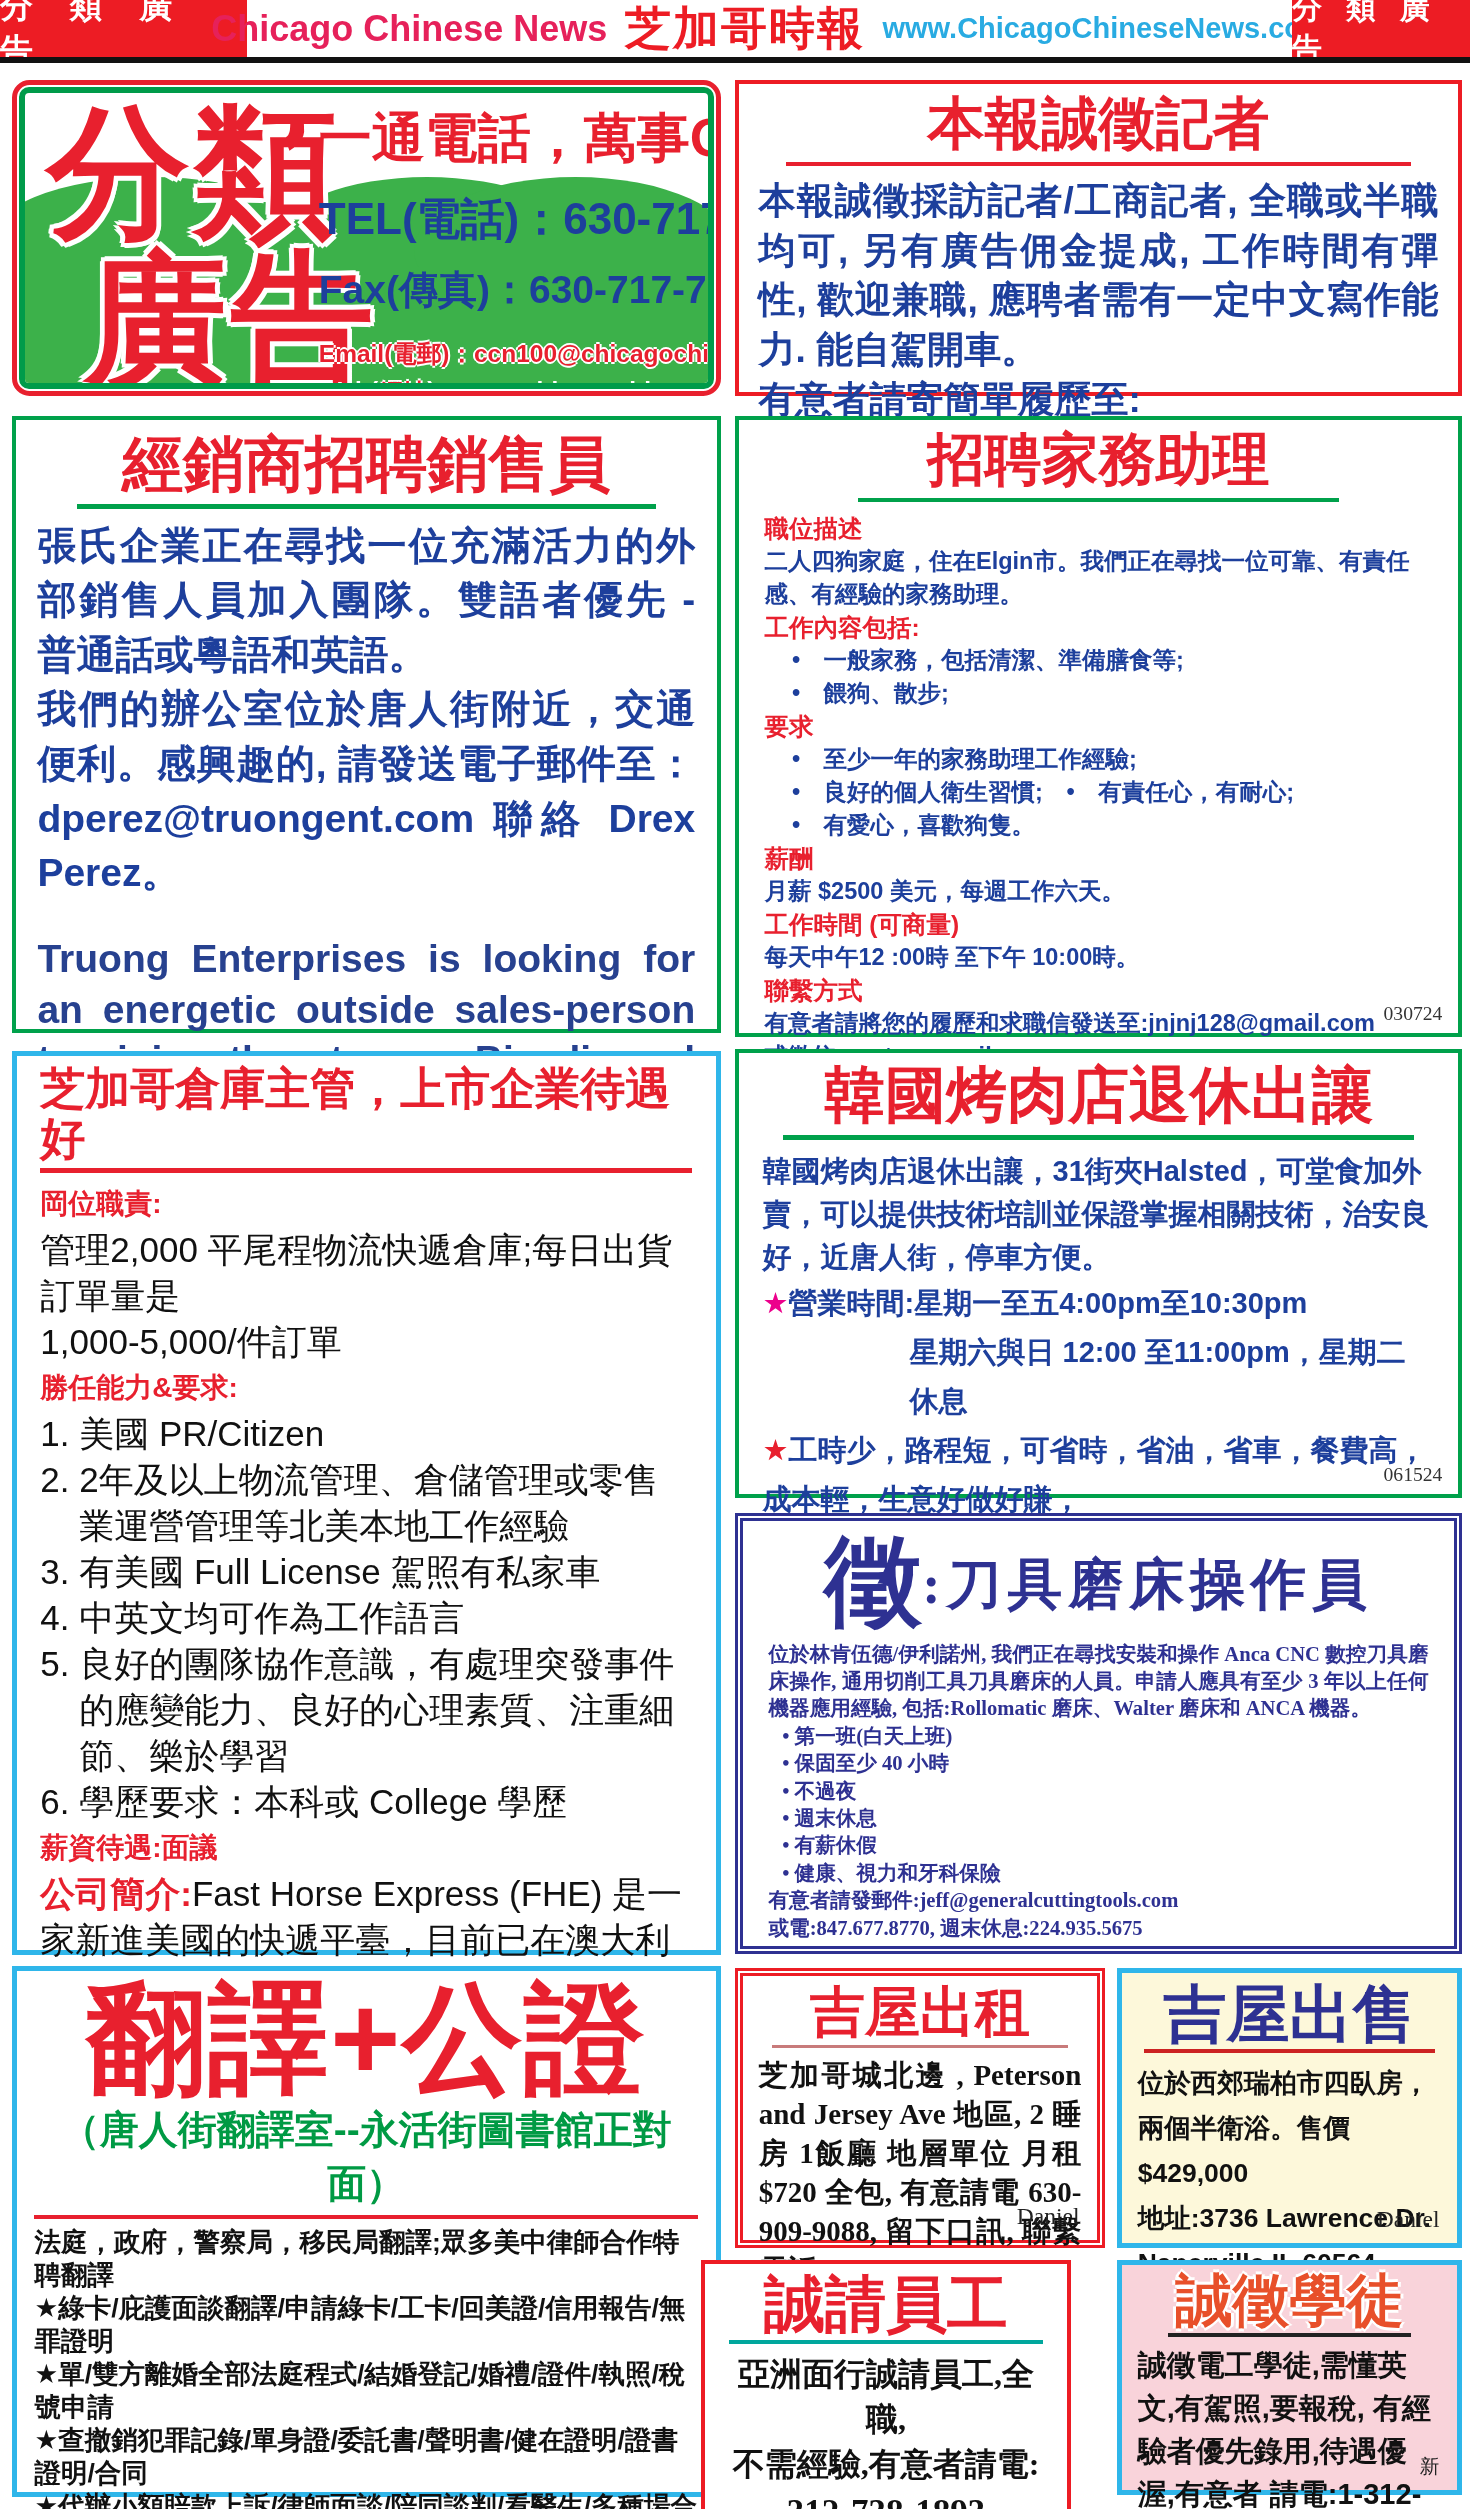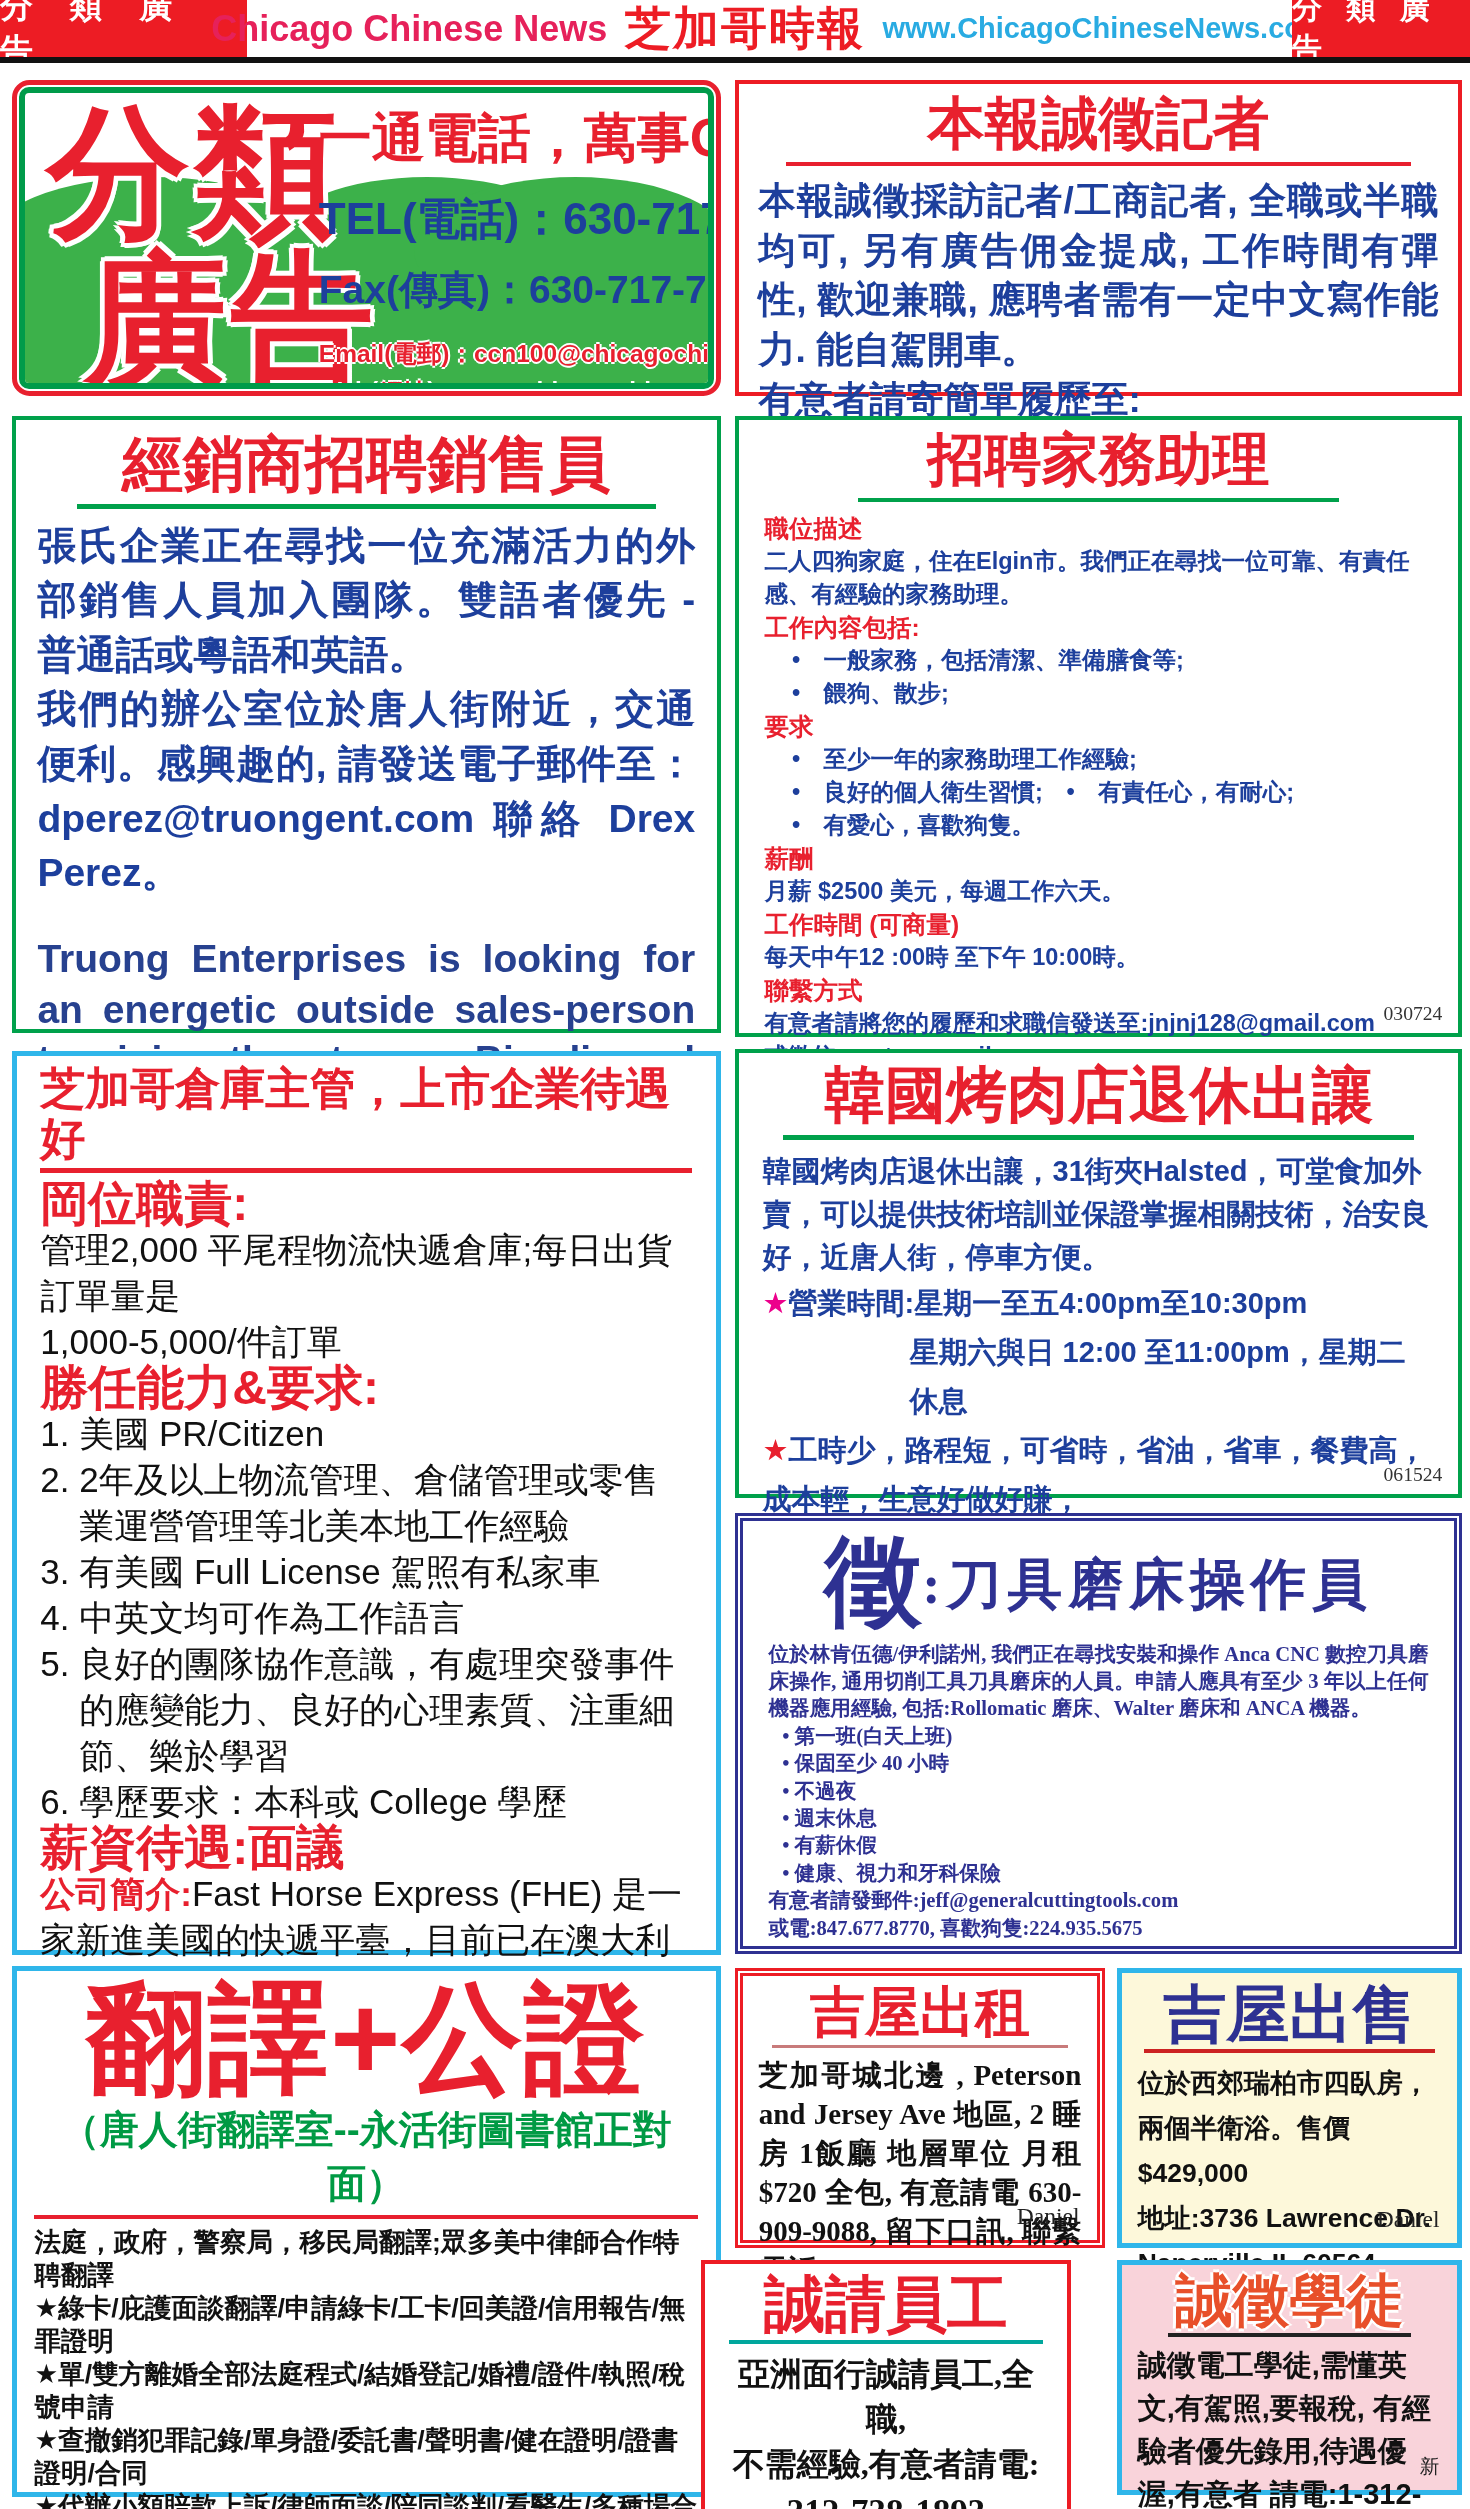--- a/index.html
+++ b/index.html
@@ -51,21 +51,21 @@
   .sales-zh{color:#1d3f9c;font-weight:900;font-size:39px;line-height:1.4;text-align:justify;}
   .sales-en{color:#27418f;font-weight:bold;font-size:39px;line-height:1.3;text-align:justify;margin-top:33px;}
   .sales-en2{margin-top:0;}
   
   .ad-hk{border:4.9px solid #00a14b;padding:7.8px 25.5px;}
   .hk-h{color:#e8202e;font-weight:900;font-size:24.5px;line-height:33px;}
   .hk-t{color:#1d3f9c;font-weight:900;font-size:23.5px;line-height:33px;}
   .hk-b{color:#1d3f9c;font-weight:900;font-size:23.5px;line-height:33px;padding-left:27.4px;}
   
   .ad-wh{border:5.9px solid #2fb6ea;padding:7.8px 23.5px;}
-  .wh-h{color:#e8202e;font-weight:900;font-size:48px;line-height:46px;}
+  .wh-h{color:#e8202e;font-weight:900;font-size:28px;line-height:46px;}
   .wh-t{color:#111;font-size:35px;line-height:46px;}
   .wh-num{color:#111;font-size:35px;line-height:46px;padding-left:39px;text-indent:-39px;}
   .wh-b{color:#111;font-weight:bold;font-size:35px;line-height:46px;}
   .wh-mix .lbl{color:#e8202e;font-weight:900;}
   
   .ad-bbq{border:4.9px solid #00a14b;padding:7.8px 23.5px;}
   .bbq-t{color:#1d3f9c;font-weight:900;font-size:29px;line-height:49px;}
   .bbq-ind{padding-left:147px;}
   .bbq-ind2{padding-left:39px;}
   .star-pink{color:#ec008c;}
@@ -204,21 +204,21 @@
   <div class="ad ad-gr" style="left:735px;top:1513px;width:727px;height:441px;">
     <div class="gr-title"><span class="gr-big">徵</span><span class="gr-rest">:刀具磨床操作員</span></div>
     <div class="gr-t">位於林肯伍德/伊利諾州, 我們正在尋找安裝和操作 Anca CNC 數控刀具磨床操作, 通用切削工具刀具磨床的人員。申請人應具有至少 3 年以上任何機器應用經驗, 包括:Rollomatic 磨床、Walter 磨床和 ANCA 機器。</div>
     <div class="gr-b">•  第一班(白天上班)</div>
     <div class="gr-b">•  保固至少 40 小時</div>
     <div class="gr-b">•  不過夜</div>
     <div class="gr-b">•  週末休息</div>
     <div class="gr-b">•  有薪休假</div>
     <div class="gr-b">•  健康、視力和牙科保險</div>
     <div class="gr-t">有意者請發郵件:jeff@generalcuttingtools.com</div>
-    <div class="gr-t">或電:847.677.8770, 喜歡狗隻:224.935.5675</div>
+    <div class="gr-t">或電:847.677.8770, 週末休息:224.935.5675</div>
   </div>
 
   <div class="ad ad-tr" style="left:11.8px;top:1966px;width:709px;height:531px;">
     <div class="ttl tr-title">翻譯+公證</div>
     <div class="tr-sub">（唐人街翻譯室--永活街圖書館正對面）</div>
     <hr class="uline" style="background:#e8202e;width:100%;margin:3.9px 0 7.8px 0;height:3.9px;">
     <div class="tr-line">法庭，政府，警察局，移民局翻譯;眾多美中律師合作特聘翻譯</div>
     <div class="tr-line">★綠卡/庇護面談翻譯/申請綠卡/工卡/回美證/信用報告/無罪證明</div>
     <div class="tr-line">★單/雙方離婚全部法庭程式/結婚登記/婚禮/證件/執照/稅號申請</div>
     <div class="tr-line">★查撤銷犯罪記錄/單身證/委託書/聲明書/健在證明/證書證明/合同</div>

